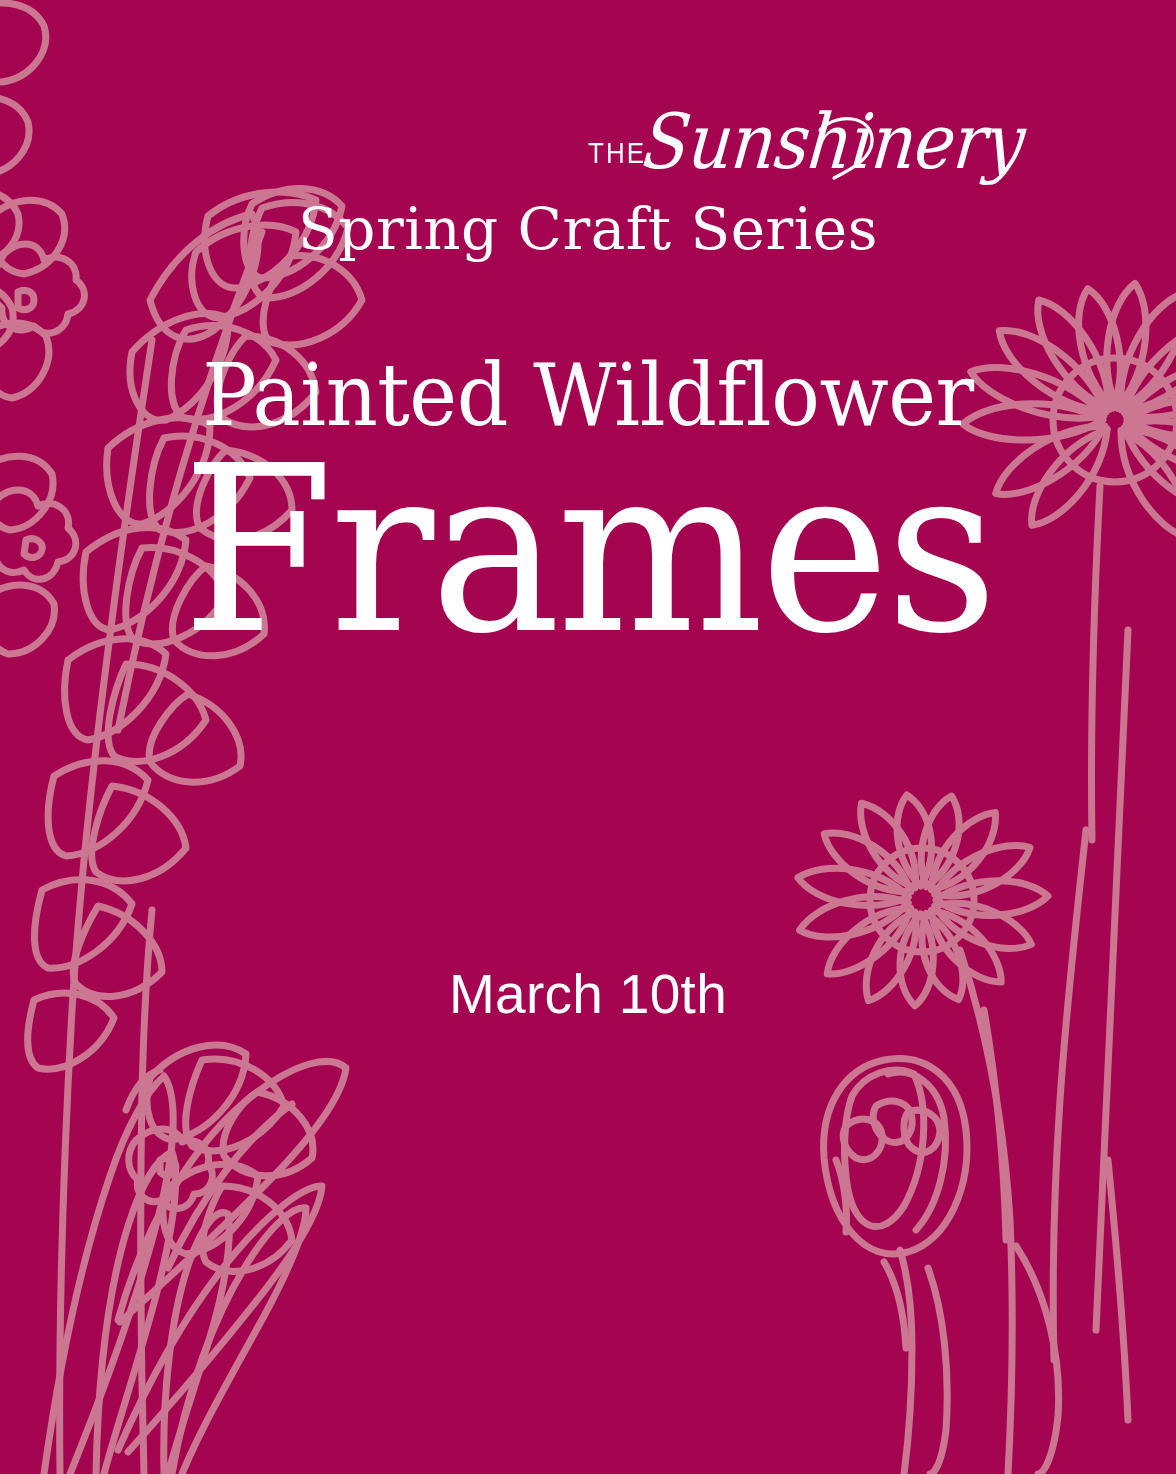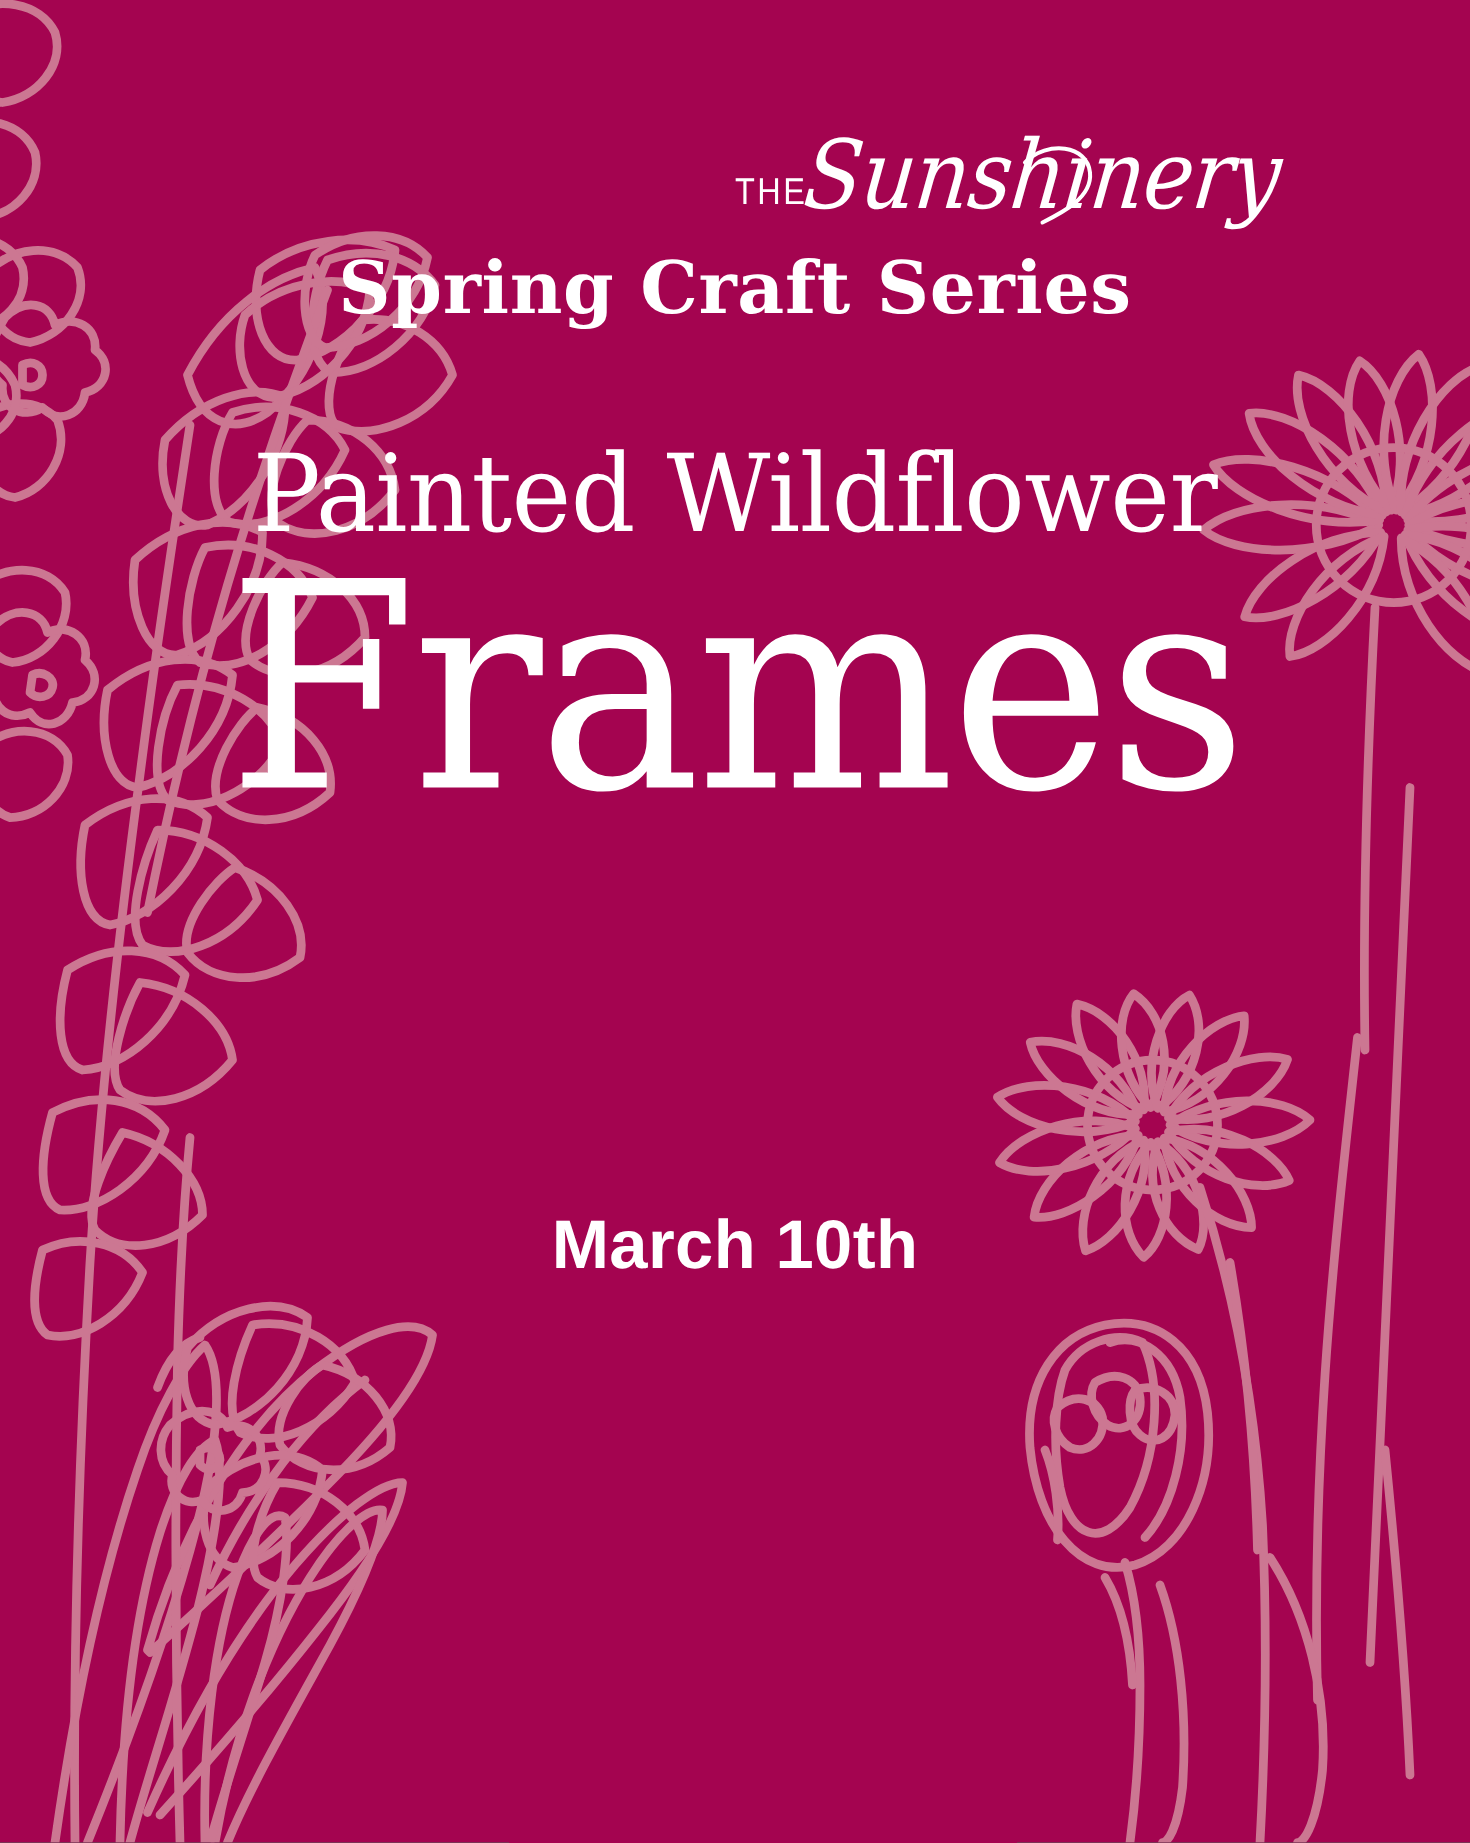--- a/index.html
+++ b/index.html
@@ -87,21 +87,21 @@
     top: 4px;
     width: 62px;
     height: 66px;
   }
 
   .series-line {
     margin-top: 6px;
     font-family: "DejaVu Serif", serif;
     font-size: 58px;
     color: #ffffff;
-    font-weight: 700;
+    font-weight: 400;
     letter-spacing: 0.5px;
     line-height: 1.05;
   }
 
   
   .title-block {
     margin-top: 92px;
     width: 100%;
     text-align: center;
     line-height: 1;
@@ -129,21 +129,21 @@
   }
 
   
   .details-block {
     margin-top: 298px;
     width: 100%;
     text-align: center;
     font-family: "Liberation Sans", sans-serif;
     color: #ffffff;
     font-size: 55px;
-    font-weight: 700;
+    font-weight: 400;
     line-height: 1.32;
     letter-spacing: 0.3px;
   }
 
   .details-line { display: block; }
 </style>
 </head>
 <body>
 
 <div id="poster">

